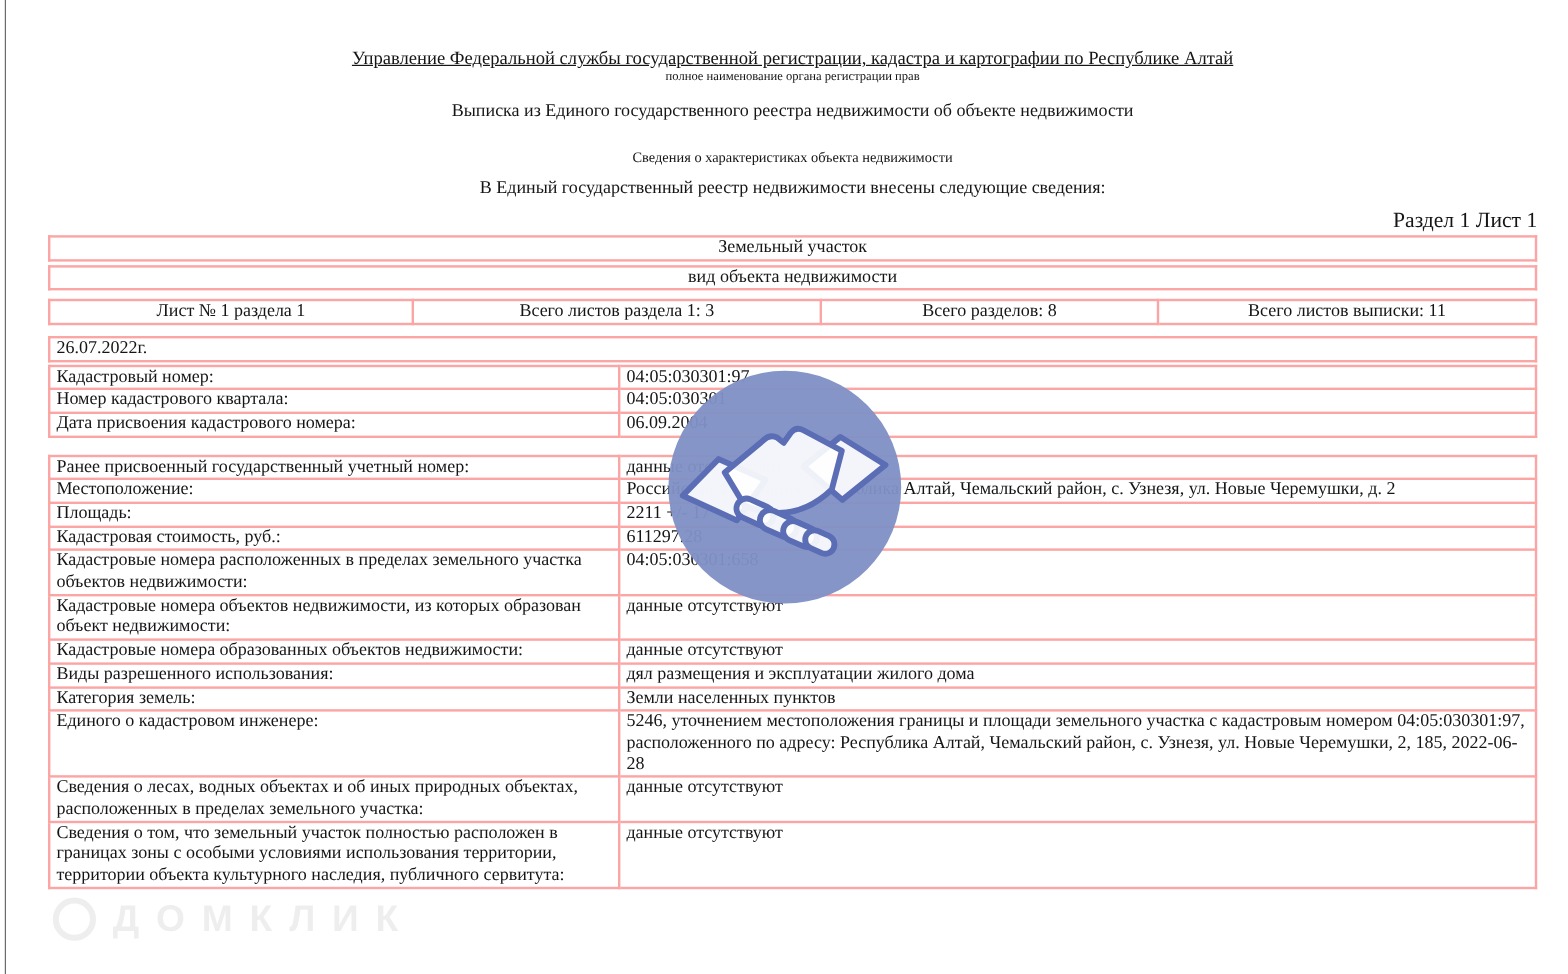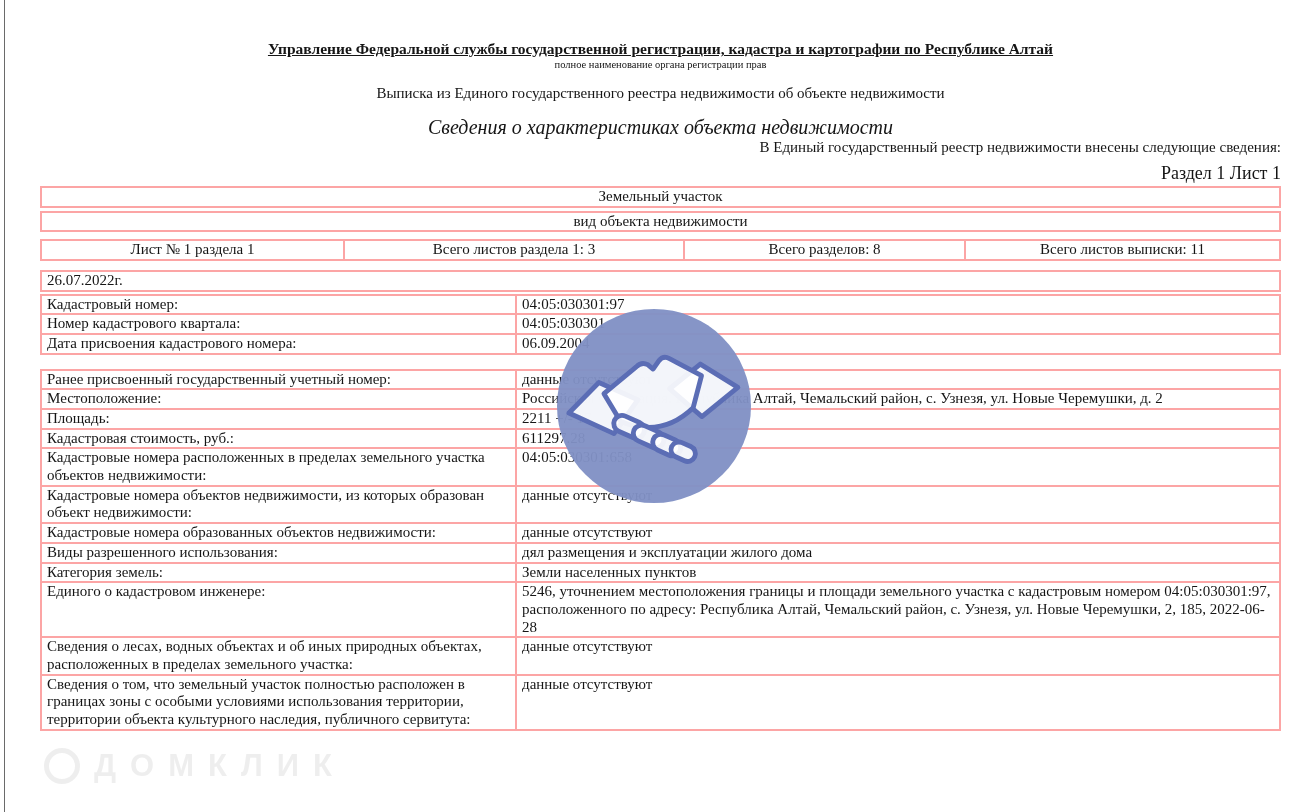--- a/index.html
+++ b/index.html
@@ -4,25 +4,25 @@
 <style>
   html,body{margin:0;padding:0;background:#fff;}
   .page{
     position:relative;width:1307px;height:812px;background:#ffffff;
     font-family:"Liberation Serif","DejaVu Serif",serif;color:#151515;
     overflow:hidden;
   }
   .scan-edge{position:absolute;left:4px;top:0;width:1px;height:812px;background:#6a6a6a;}
   .content{position:absolute;left:40px;top:0;width:1241px;z-index:2;}
   .center{text-align:center;}
-  .org{margin-top:40px;font-size:15.5px;text-decoration:underline;line-height:1.15;font-weight:bold;}
+  .org{margin-top:40px;font-size:15.5px;text-decoration:underline;line-height:1.15;}
   .org-cap{font-size:10.5px;margin-top:1px;}
   .doc-title{font-size:15px;margin-top:15px;}
-  .doc-sub{font-size:20px;margin-top:14px;font-style:italic;}
-  .intro{font-size:15px;text-align:right;}
+  .doc-sub{font-size:12px;margin-top:22px;}
+  .intro{font-size:15px;margin-top:10px;text-align:center;}
   .section-label{font-size:18px;text-align:right;margin-top:7px;margin-bottom:2px;}
   table{border-collapse:collapse;width:1241px;table-layout:fixed;font-size:15px;}
   td{border:2px solid #fca5a5;padding:0 5px;line-height:1.18;vertical-align:top;overflow:hidden;}
   .t-obj{margin-top:0;}
   .t-obj td, .t-sheets td{text-align:center;}
   .t-obj2{margin-top:3px;}
   .t-sheets{margin-top:7px;}
   .t-sheets .c1{width:291px;}
   .t-sheets .c2{width:328px;}
   .t-sheets .c3{width:269px;margin-left:28px;}

